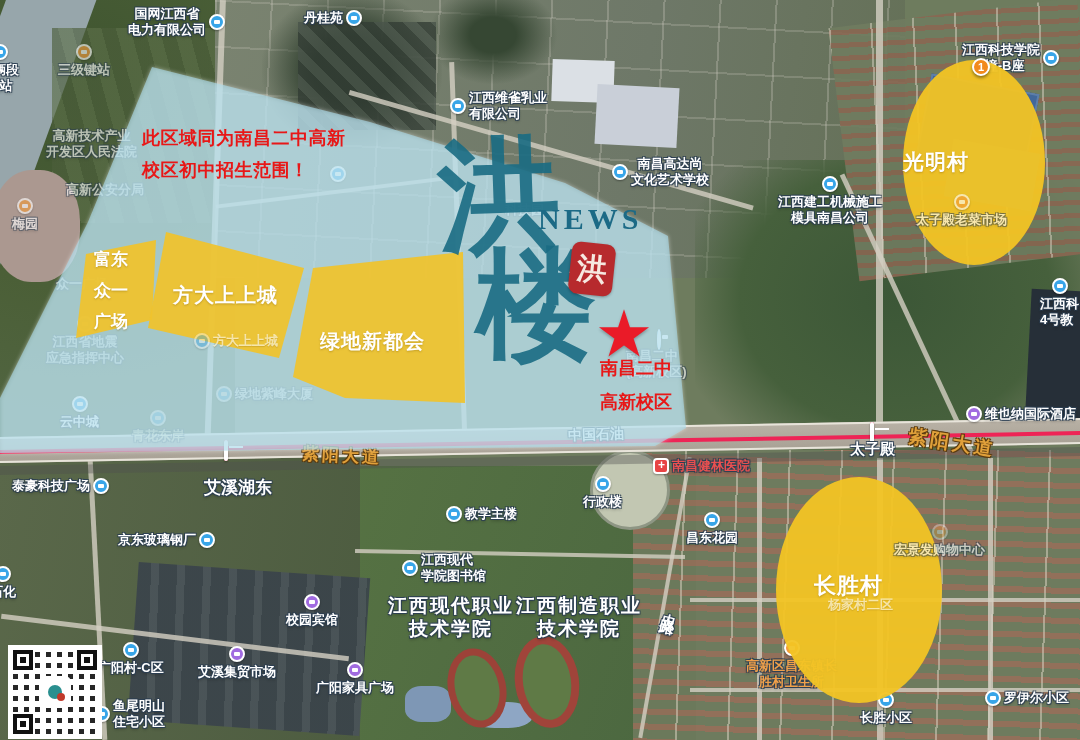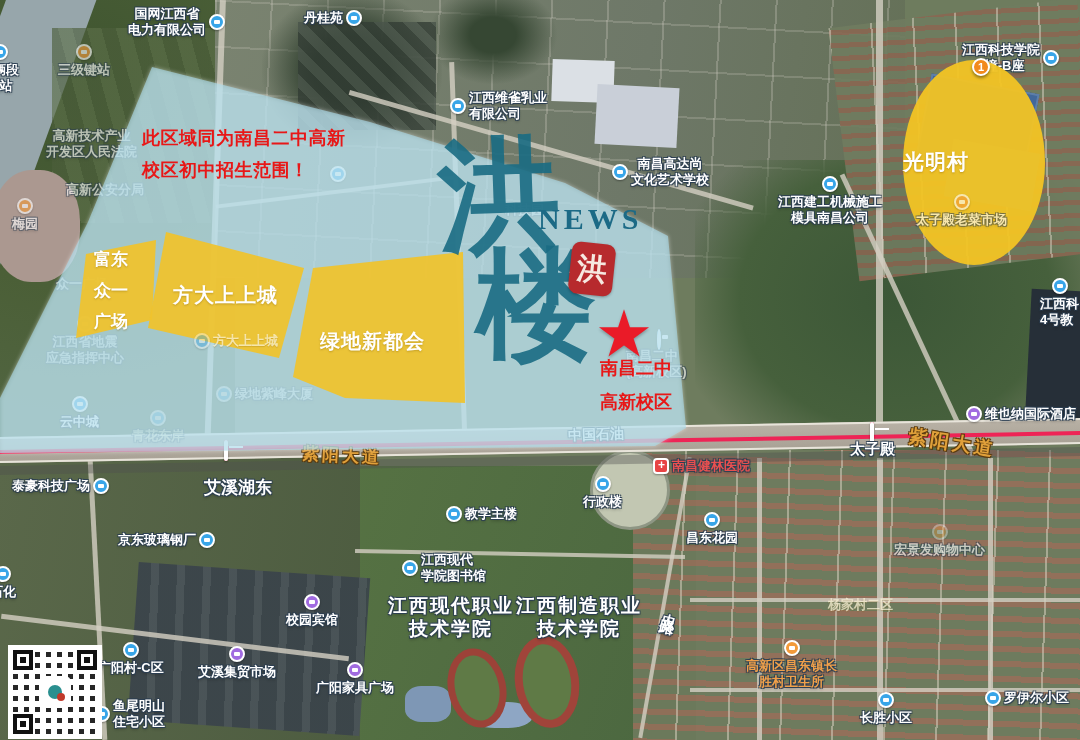--- a/index.html
+++ b/index.html
@@ -261,20 +261,23 @@
     <div style="position:absolute;inset:0;background:rgba(240,195,44,.93);clip-path:polygon(20px 6px,158px 42px,133px 132px,2px 102px)"></div>
     <div class="zl" style="left:27px;top:56px;font-size:20px;letter-spacing:1px">方大上上城</div>
   </div>
   <div class="abs" style="left:288px;top:246px;width:182px;height:162px;z-index:32">
     <div style="position:absolute;inset:0;background:rgba(240,195,44,.93);clip-path:polygon(25px 22px,175px 6px,177px 157px,57px 152px,5px 131px)"></div>
     <div class="zl" style="left:32px;top:82px;font-size:20px;letter-spacing:1px">绿地新都会</div>
   </div>
   <div class="abs" style="left:903px;top:60px;width:142px;height:205px;background:rgba(242,196,36,.95);border-radius:50%;z-index:32">
     <div class="zl" style="left:0;right:0;top:88px;font-size:21px;text-align:left;letter-spacing:1px">光明村</div>
   </div>
+  <div class="abs" style="left:776px;top:477px;width:166px;height:226px;background:rgba(242,196,36,.95);border-radius:50%;z-index:32">
+    <div class="zl" style="left:38px;top:94px;font-size:22px;letter-spacing:1px">长胜村</div>
+  </div>
 
   
   <div class="poi up" style="left:194px;top:332px">
     <span class="ico" style="opacity:.4"></span>
     <div class="fdy"><span>方大上上城</span></div>
   </div>
   <div class="fdy abs up" style="left:828px;top:596px;z-index:36">杨家村二区</div>
   <div class="poi col up fd" style="left:894px;top:524px">
     <span class="ico orange" style="opacity:.55"></span>
     <div class="lbl"><span>宏景发购物中心</span></div>

